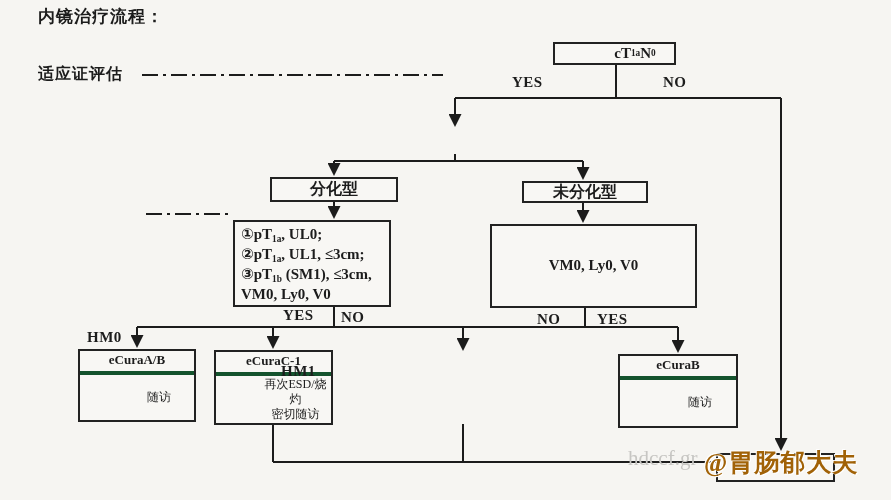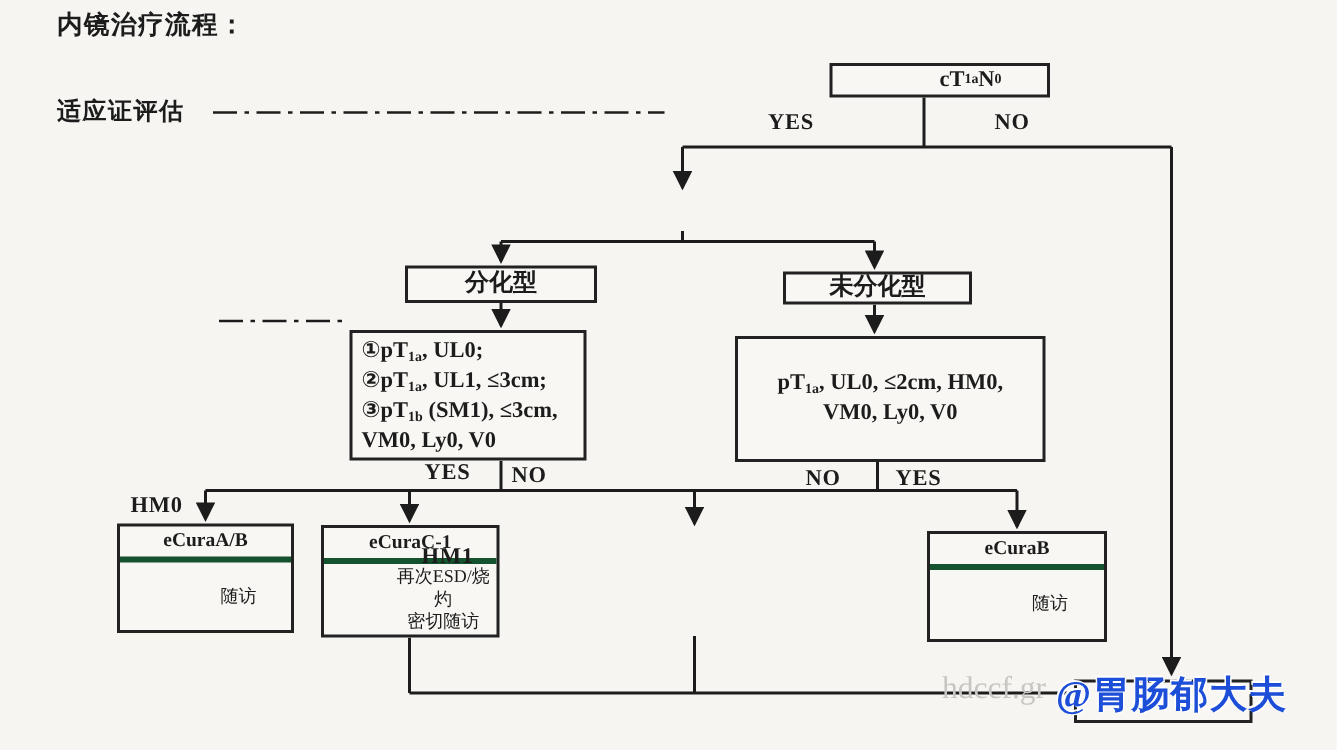--- a/index.html
+++ b/index.html
@@ -46,21 +46,21 @@
     font-size:12px;font-weight:400;line-height:1.25;padding-left:44px;
   }
   .txt{position:absolute;z-index:3;white-space:nowrap;}
   .page-title{font-size:17px;font-weight:600;letter-spacing:1px;}
   .stage-label{font-size:16px;font-weight:600;letter-spacing:1px;}
   .branch{font-size:15px;font-weight:700;letter-spacing:0.5px;}
   .watermark-prefix{
     font-size:21px;color:#c7c6c3;font-weight:400;z-index:4;
   }
   .watermark-name{
-    font-size:25px;font-weight:700;color:#1d4ed8;z-index:4;
+    font-size:25px;font-weight:700;color:#a16207;z-index:4;
     text-shadow:1px 1px 0 #ffffff,-1px -1px 0 #ffffff;
     letter-spacing:1px;
   }
 </style>
 </head>
 <body>
 
 <div id="canvas">
 
   <svg id="connector-layer" width="891" height="500">
@@ -113,36 +113,35 @@
 
   <div class="txt branch" style="left:512px;top:74px;">YES</div>
   <div class="txt branch" style="left:663px;top:74px;">NO</div>
   <div class="txt branch" style="left:283px;top:307px;">YES</div>
   <div class="txt branch" style="left:341px;top:309px;">NO</div>
   <div class="txt branch" style="left:537px;top:311px;">NO</div>
   <div class="txt branch" style="left:597px;top:311px;">YES</div>
   <div class="txt branch" style="left:87px;top:329px;">HM0</div>
   <div class="txt branch" style="left:281px;top:331px;margin-top:32px;">HM1</div>
 
-  <div class="node small-title" style="left:553px;top:42px;width:147px;height:23px;padding-left:41px;">cT<sub>1a</sub>N<sub>0</sub></div>
+  <div class="node small-title" style="left:553px;top:42px;width:123px;height:23px;padding-left:41px;">cT<sub>1a</sub>N<sub>0</sub></div>
 
 
   <div class="node" style="left:270px;top:177px;width:128px;height:25px;">分化型</div>
 
   <div class="node" style="left:522px;top:181px;width:126px;height:22px;">未分化型</div>
 
   <div class="node criteria" style="left:233px;top:220px;width:158px;height:87px;">
     <div class="cline">①pT<sub>1a</sub>, UL0;</div>
     <div class="cline">②pT<sub>1a</sub>, UL1, ≤3cm;</div>
     <div class="cline">③pT<sub>1b</sub> (SM1), ≤3cm,</div>
     <div class="cline">VM0, Ly0, V0</div>
   </div>
 
   <div class="node criteria centered" style="left:490px;top:224px;width:207px;height:84px;">
-    <div class="cline">pT<sub>1a</sub>, UL0, ≤2cm, HM0,</div>
     <div class="cline">VM0, Ly0, V0</div>
   </div>
 
   <div class="node ecura" style="left:78px;top:349px;width:118px;height:73px;">
     <div class="ec-title">eCuraA/B</div>
     <div class="ec-body">随访</div>
   </div>
 
   <div class="node ecura" style="left:214px;top:350px;width:119px;height:75px;">
     <div class="ec-title">eCuraC-1</div>

